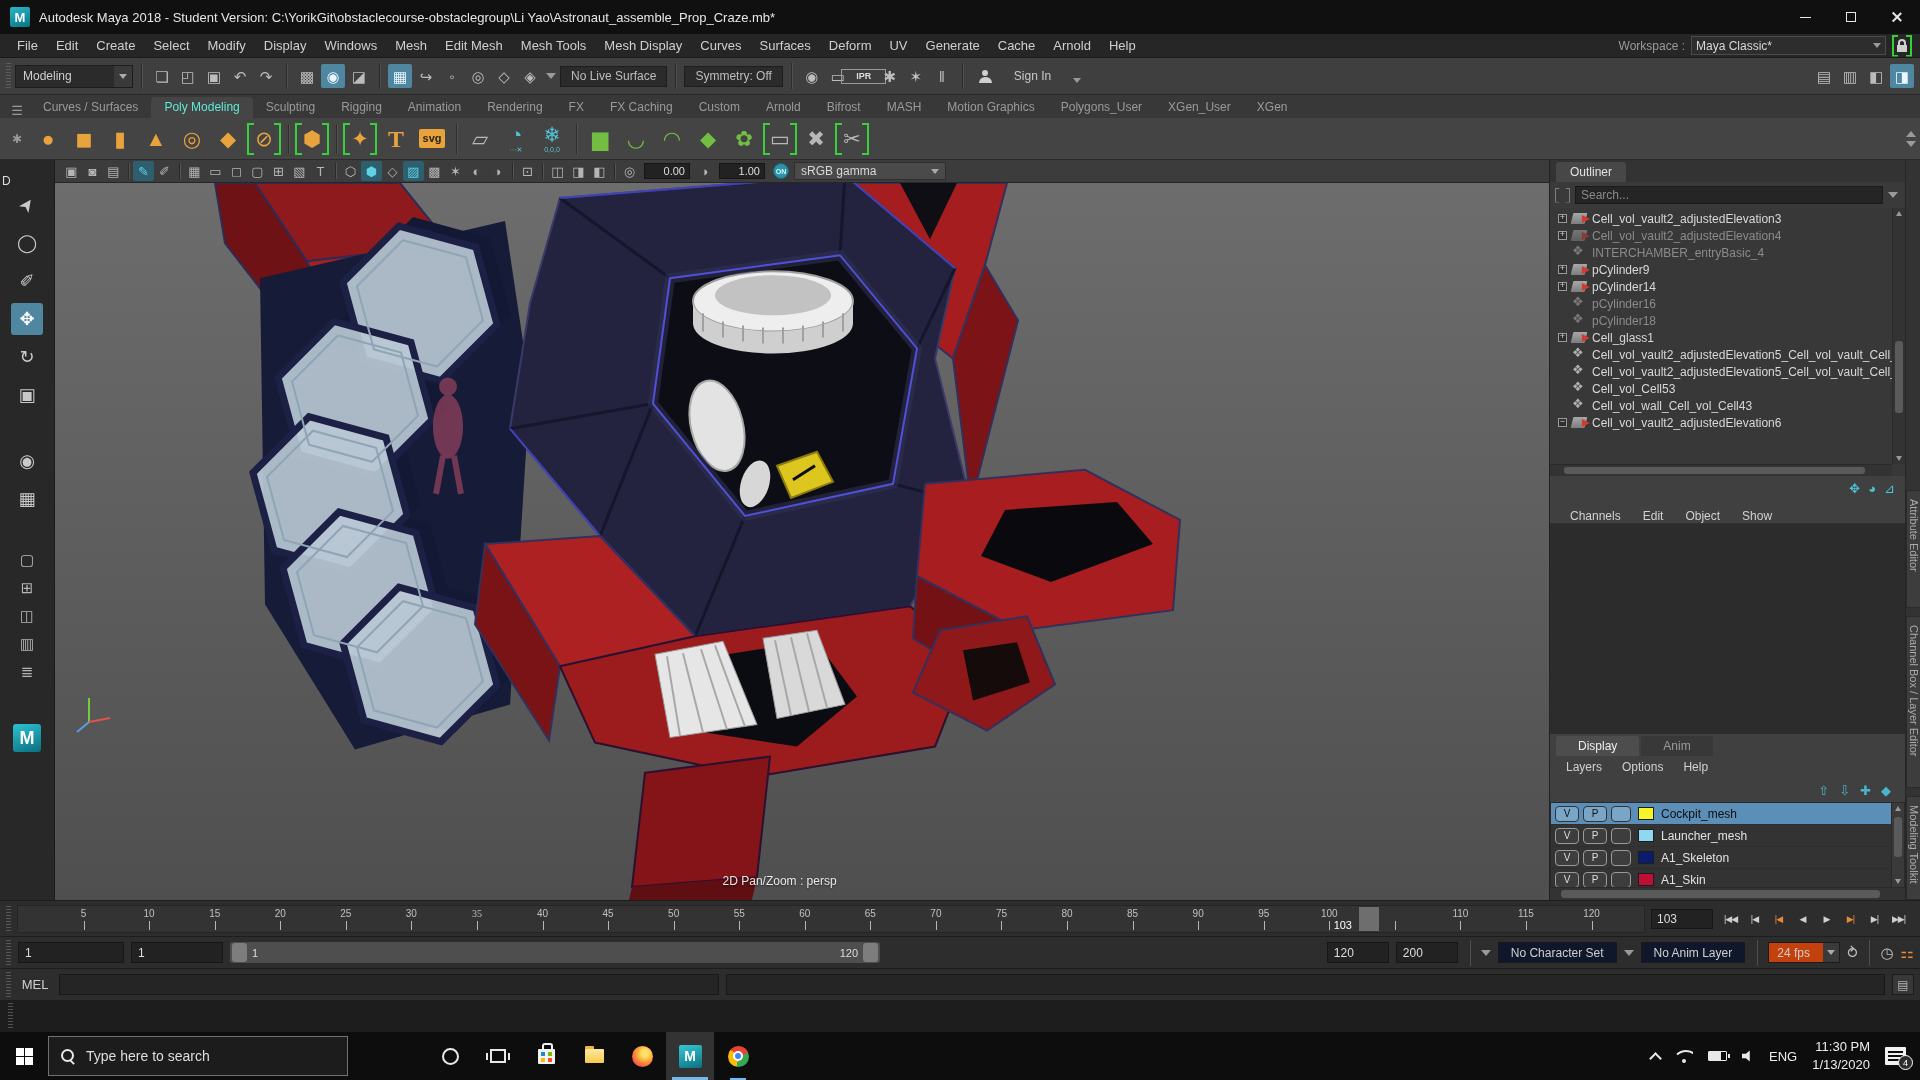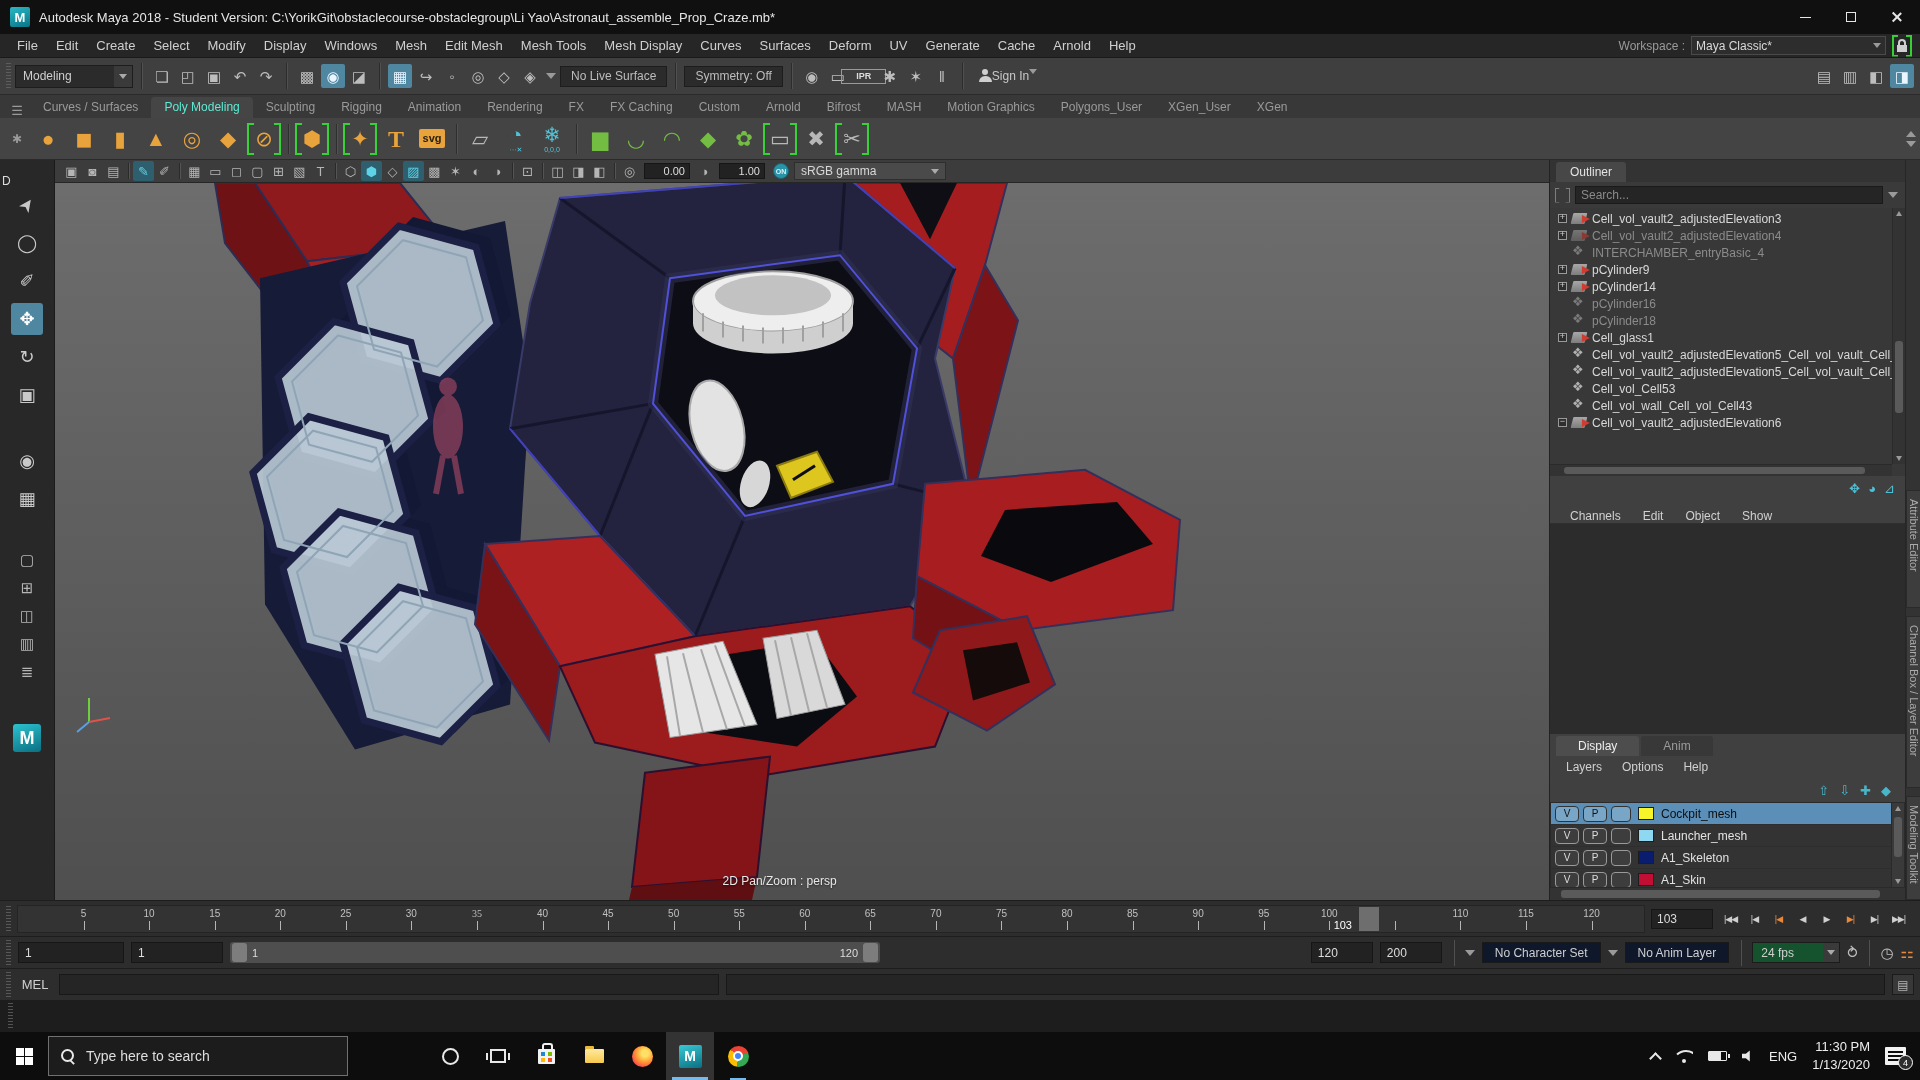--- a/index.html
+++ b/index.html
@@ -35,21 +35,21 @@
 .sep{width:1px;height:26px;background:#2c2c2c;box-shadow:1px 0 0 #505050;margin:0 4px;flex:none}
 #modesel{width:118px;height:23px;background:#2b2b2b;border:1px solid #1d1d1d;display:flex;align-items:center;padding-left:7px;color:#cfcfcf}
 #modesel .car{margin-left:auto;width:18px;height:100%;background:#3a3a3a;display:flex;align-items:center;justify-content:center}
 #modesel .car::after{content:"";border-left:4px solid transparent;border-right:4px solid transparent;border-top:5px solid #aaa}
 .sgrp{display:flex;align-items:center;gap:2px}
 .sicon{width:24px;height:24px;display:flex;align-items:center;justify-content:center;border-radius:2px}
 .sicon .g{font-size:15px;color:#bdbdbd;line-height:1}
 .sicon.on{background:#4f86a0}.sicon.on .g{color:#eaf6ff}
 .sicon.chip .g{font-size:9px;font-weight:bold;border:1px solid #9a9a9a;padding:2px 14px;color:#ddd;letter-spacing:0}
 .tchip{height:21px;background:#2b2b2b;border:1px solid #1d1d1d;display:flex;align-items:center;padding:0 10px;color:#bdbdbd;white-space:nowrap}
-#signin{display:flex;align-items:flex-start;gap:0;padding:0 8px}
+#signin{display:flex;align-items:flex-end;gap:22px;padding:0 8px}
 #signin .pers{position:relative;width:13px;height:13px}
 #signin .pers::before{content:"";position:absolute;left:3.5px;top:0;width:6px;height:6px;border-radius:50%;background:#cfcfcf}
 #signin .pers::after{content:"";position:absolute;left:0;bottom:0;width:13px;height:6px;border-radius:6px 6px 0 0;background:#cfcfcf}
 #signin .car{width:0;height:0;border-left:4px solid transparent;border-right:4px solid transparent;border-top:5px solid #9a9a9a}
 #stright{margin-left:auto;display:flex;gap:2px}
 
 #shelftabs{height:23px;background:#383838;display:flex;align-items:flex-end;padding-left:4px}
 #shelfmenu1{width:26px;color:#9a9a9a;font-size:13px;text-align:center}
 .stab{padding:0 13px;font-size:12px;color:#9a9a9a;line-height:21px;white-space:nowrap}
 .stab.active{color:#5eead4;background:#454545;border-radius:4px 4px 0 0}
@@ -181,21 +181,21 @@
 #rf1{width:106px}#rf2{width:92px}
 #rangebar{width:650px;height:21px;background:#4e4e4e;border-radius:3px;position:relative;display:flex;align-items:center}
 #rangebar .hL,#rangebar .hR{position:absolute;top:1px;bottom:1px;width:15px;background:#7d7d7d;border-radius:3px}
 #rangebar .hL{left:2px}#rangebar .hR{right:2px}
 #rangebar .bs{position:absolute;left:22px;color:#ddd;font-size:11px}
 #rangebar .be{position:absolute;right:22px;color:#ddd;font-size:11px}
 #rspacer{flex:1}
 #rf3,#rf4{width:62px}
 .dcar{width:0;height:0;border-left:5px solid transparent;border-right:5px solid transparent;border-top:6px solid #9a9a9a}
 .rchip{height:21px;background:#0f172a;border:1px solid #191919;display:flex;align-items:center;padding:0 12px;color:#cfcfcf;white-space:nowrap}
-#fpssel{width:88px;height:21px;background:#14532d;border:1px solid #1b1b1b;display:flex;align-items:center;padding-left:8px;color:#cfcfcf}
+#fpssel{width:72px;height:21px;background:#c2410c;border:1px solid #1b1b1b;display:flex;align-items:center;padding-left:8px;color:#cfcfcf}
 #fpssel .car{margin-left:auto;width:16px;height:100%;background:#3a3a3a;display:flex;align-items:center;justify-content:center}
 #fpssel .car::after{content:"";border-left:4px solid transparent;border-right:4px solid transparent;border-top:5px solid #aaa}
 .ricon{font-size:15px;color:#bdbdbd}
 .ricon.orange{color:#e8893a}
 
 #cmdrow{height:32px;background:#2d2d2d;display:flex;align-items:center;padding:0 6px;gap:7px;border-top:1px solid #1d1d1d}
 #mellabel{width:34px;text-align:center;color:#cfcfcf;font-size:13px}
 #melinput{width:660px;height:21px;background:#252525;border:1px solid #181818}
 #helpline{flex:1;height:21px;background:#252525;border:1px solid #181818}
 #scripticon{width:22px;height:21px;border:1px solid #1b1b1b;background:#383838;color:#b5b5b5;font-size:12px;display:flex;align-items:center;justify-content:center}

